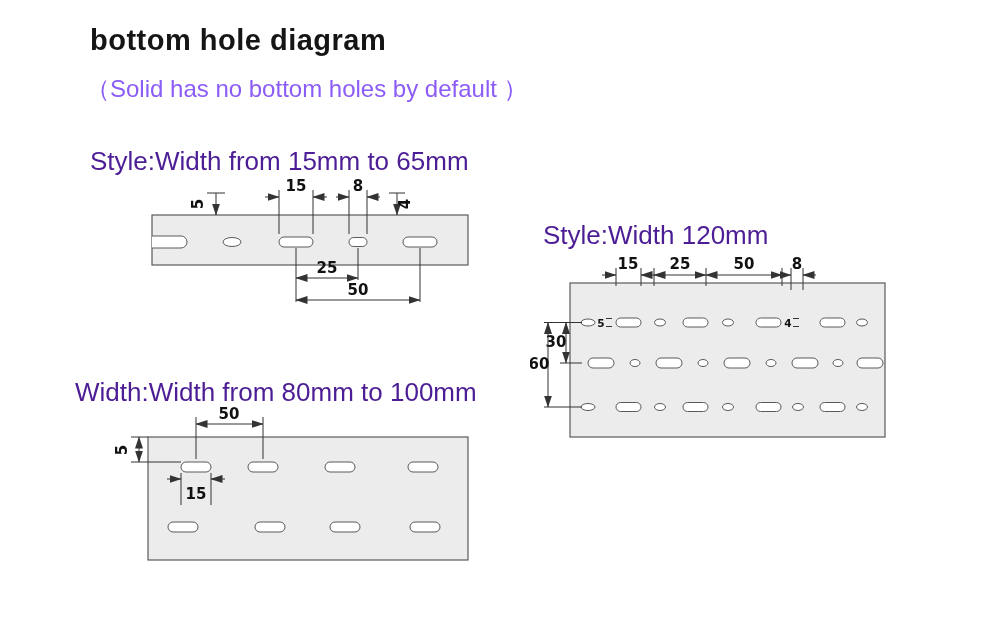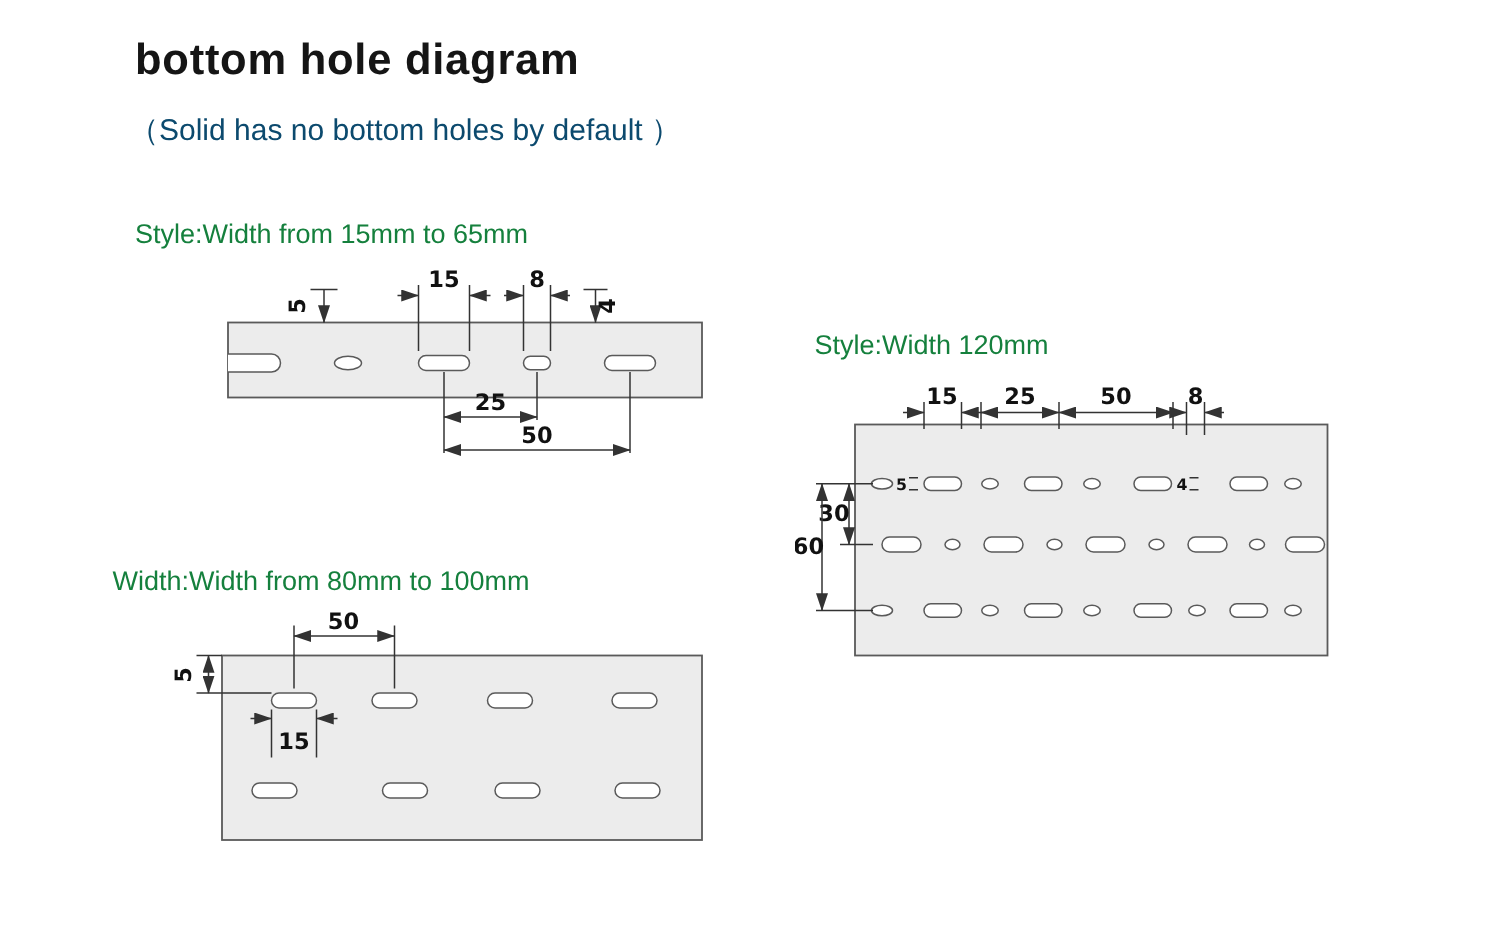--- a/index.html
+++ b/index.html
@@ -1,20 +1,20 @@
 <!DOCTYPE html>
 <html><head>
 <meta charset="utf-8">
 <style>
   html,body{margin:0;padding:0;background:#fff;}
   .canvas{position:relative;width:900px;height:629px;background:#ffffff;overflow:hidden;
           font-family:"Liberation Sans","DejaVu Sans",sans-serif;}
   .title{position:absolute;left:90px;top:24px;font-size:29px;font-weight:700;color:#151515;letter-spacing:0.5px;}
-  .subtitle{position:absolute;left:86px;top:73px;font-size:20px;color:#0c4a6e;}
-  .sec-label{position:absolute;font-size:18px;color:#15803d;}
+  .subtitle{position:absolute;left:86px;top:73px;font-size:24px;color:#8b5cf6;}
+  .sec-label{position:absolute;font-size:26px;color:#4c1d95;}
   svg.diag{position:absolute;}
   .plate{fill:#ececec;stroke:#5a5a5a;stroke-width:1.2;}
   .hole{fill:#ffffff;stroke:#5a5a5a;stroke-width:1;}
   .dim line,.dim path{stroke:#333333;stroke-width:1;fill:none;}
   .dim text{font-family:"DejaVu Sans",sans-serif;font-size:15px;font-weight:bold;fill:#111;text-anchor:middle;}
   .dim text.small{font-size:10.5px;}
 </style>
 </head>
 <body>
 

